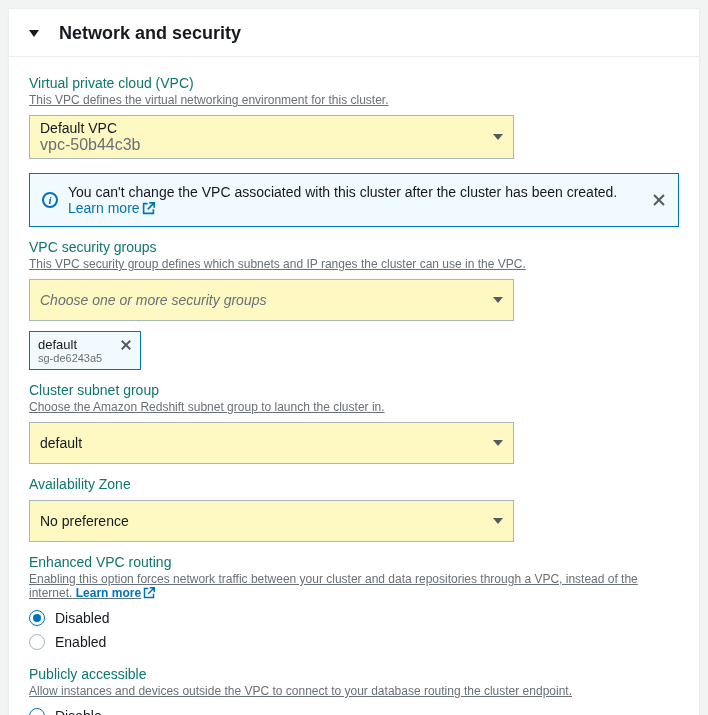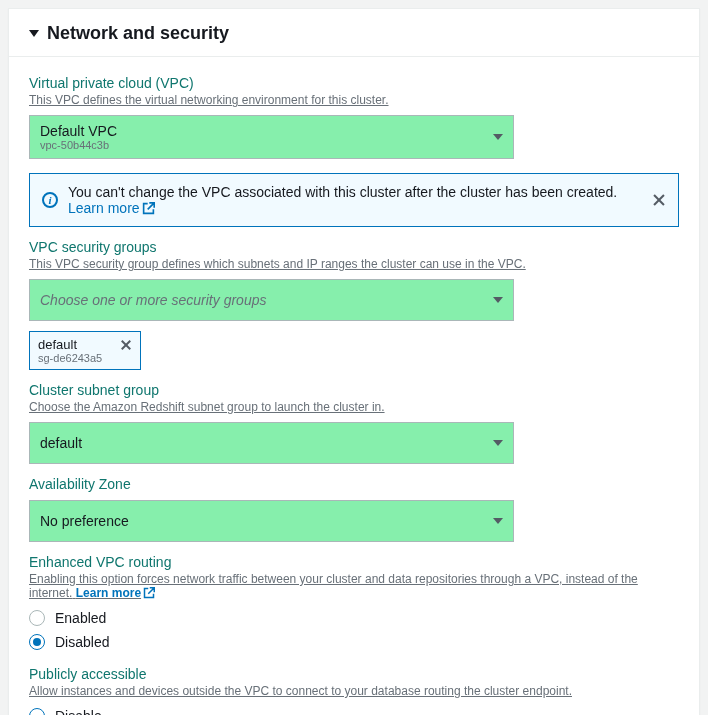--- a/index.html
+++ b/index.html
@@ -12,21 +12,21 @@
     }
     .panel {
       background: #fff;
       border: 1px solid #eaeded;
       box-shadow: 0 1px 1px rgba(0,0,0,0.05);
     }
     .section-header {
       display: flex;
       align-items: center;
       padding: 14px 20px 12px;
-      gap: 8px;
+      gap: 20px;
     }
     .section-title {
       font-size: 18px;
       font-weight: 700;
     }
     .caret-down {
       width: 0; height: 0;
       border-left: 5px solid transparent;
       border-right: 5px solid transparent;
       border-top: 7px solid #16191f;
@@ -35,33 +35,33 @@
       padding: 6px 20px 20px;
       border-top: 1px solid #eaeded;
     }
     .field { margin-top: 12px; }
     .field-label { font-size: 14px; color: #0f766e; }
     .field-desc { font-size: 12px; color: #687078; margin-top: 2px; text-decoration: underline; }
     .field-desc a { color: #0073bb; font-weight: 700; text-decoration: none; }
     .select-box {
       margin-top: 8px;
       border: 1px solid #aab7b8;
-      background: #86efac;
+      background: #fef9c3;
       height: 44px;
       display: flex;
       align-items: center;
       justify-content: space-between;
       padding: 0 10px;
       cursor: pointer;
       width: 485px;
       max-width: 100%;
     }
     .select-box.single-line { height: 42px; }
     .select-main { font-size: 14px; color: #16191f; }
-    .select-sub { font-size: 11px; color: #687078; }
+    .select-sub { font-size: 16px; color: #687078; }
     .select-placeholder { color: #687078; font-style: italic; }
     .select-caret {
       width: 0; height: 0;
       border-left: 5px solid transparent;
       border-right: 5px solid transparent;
       border-top: 6px solid #545b64;
     }
     .info-banner {
       margin-top: 14px;
       border: 1px solid #0073bb;
@@ -217,29 +217,29 @@
 
     <div class="field">
       <div class="field-label">Enhanced VPC routing</div>
       <div class="field-desc">
         <span>Enabling this option forces network traffic between your cluster and data repositories through a VPC, instead of the internet.</span>
         <a href="#"><span>Learn more</span><svg class="ext-icon" width="12" height="12" viewBox="0 0 16 16">
               <path fill="none" stroke="#0073bb" stroke-width="2" d="M7 2H2v12h12V9M9 1h6v6M15 1L7 9"></path>
             </svg></a>
       </div>
       <div class="radio-group">
-        <div class="radio-row">
-          <span class="radio-outer"></span>
-          <span class="radio-label">Enabled</span>
-        </div>
         <div class="radio-row selected">
           <span class="radio-outer">
               <span class="radio-inner"></span>
             </span>
           <span class="radio-label">Disabled</span>
+        </div>
+        <div class="radio-row">
+          <span class="radio-outer"></span>
+          <span class="radio-label">Enabled</span>
         </div>
       </div>
     </div>
 
     <div class="field">
       <div class="field-label">Publicly accessible</div>
       <div class="field-desc">Allow instances and devices outside the VPC to connect to your database routing the cluster endpoint.</div>
       <div class="radio-group">
         <div class="radio-row selected">
           <span class="radio-outer"></span>

